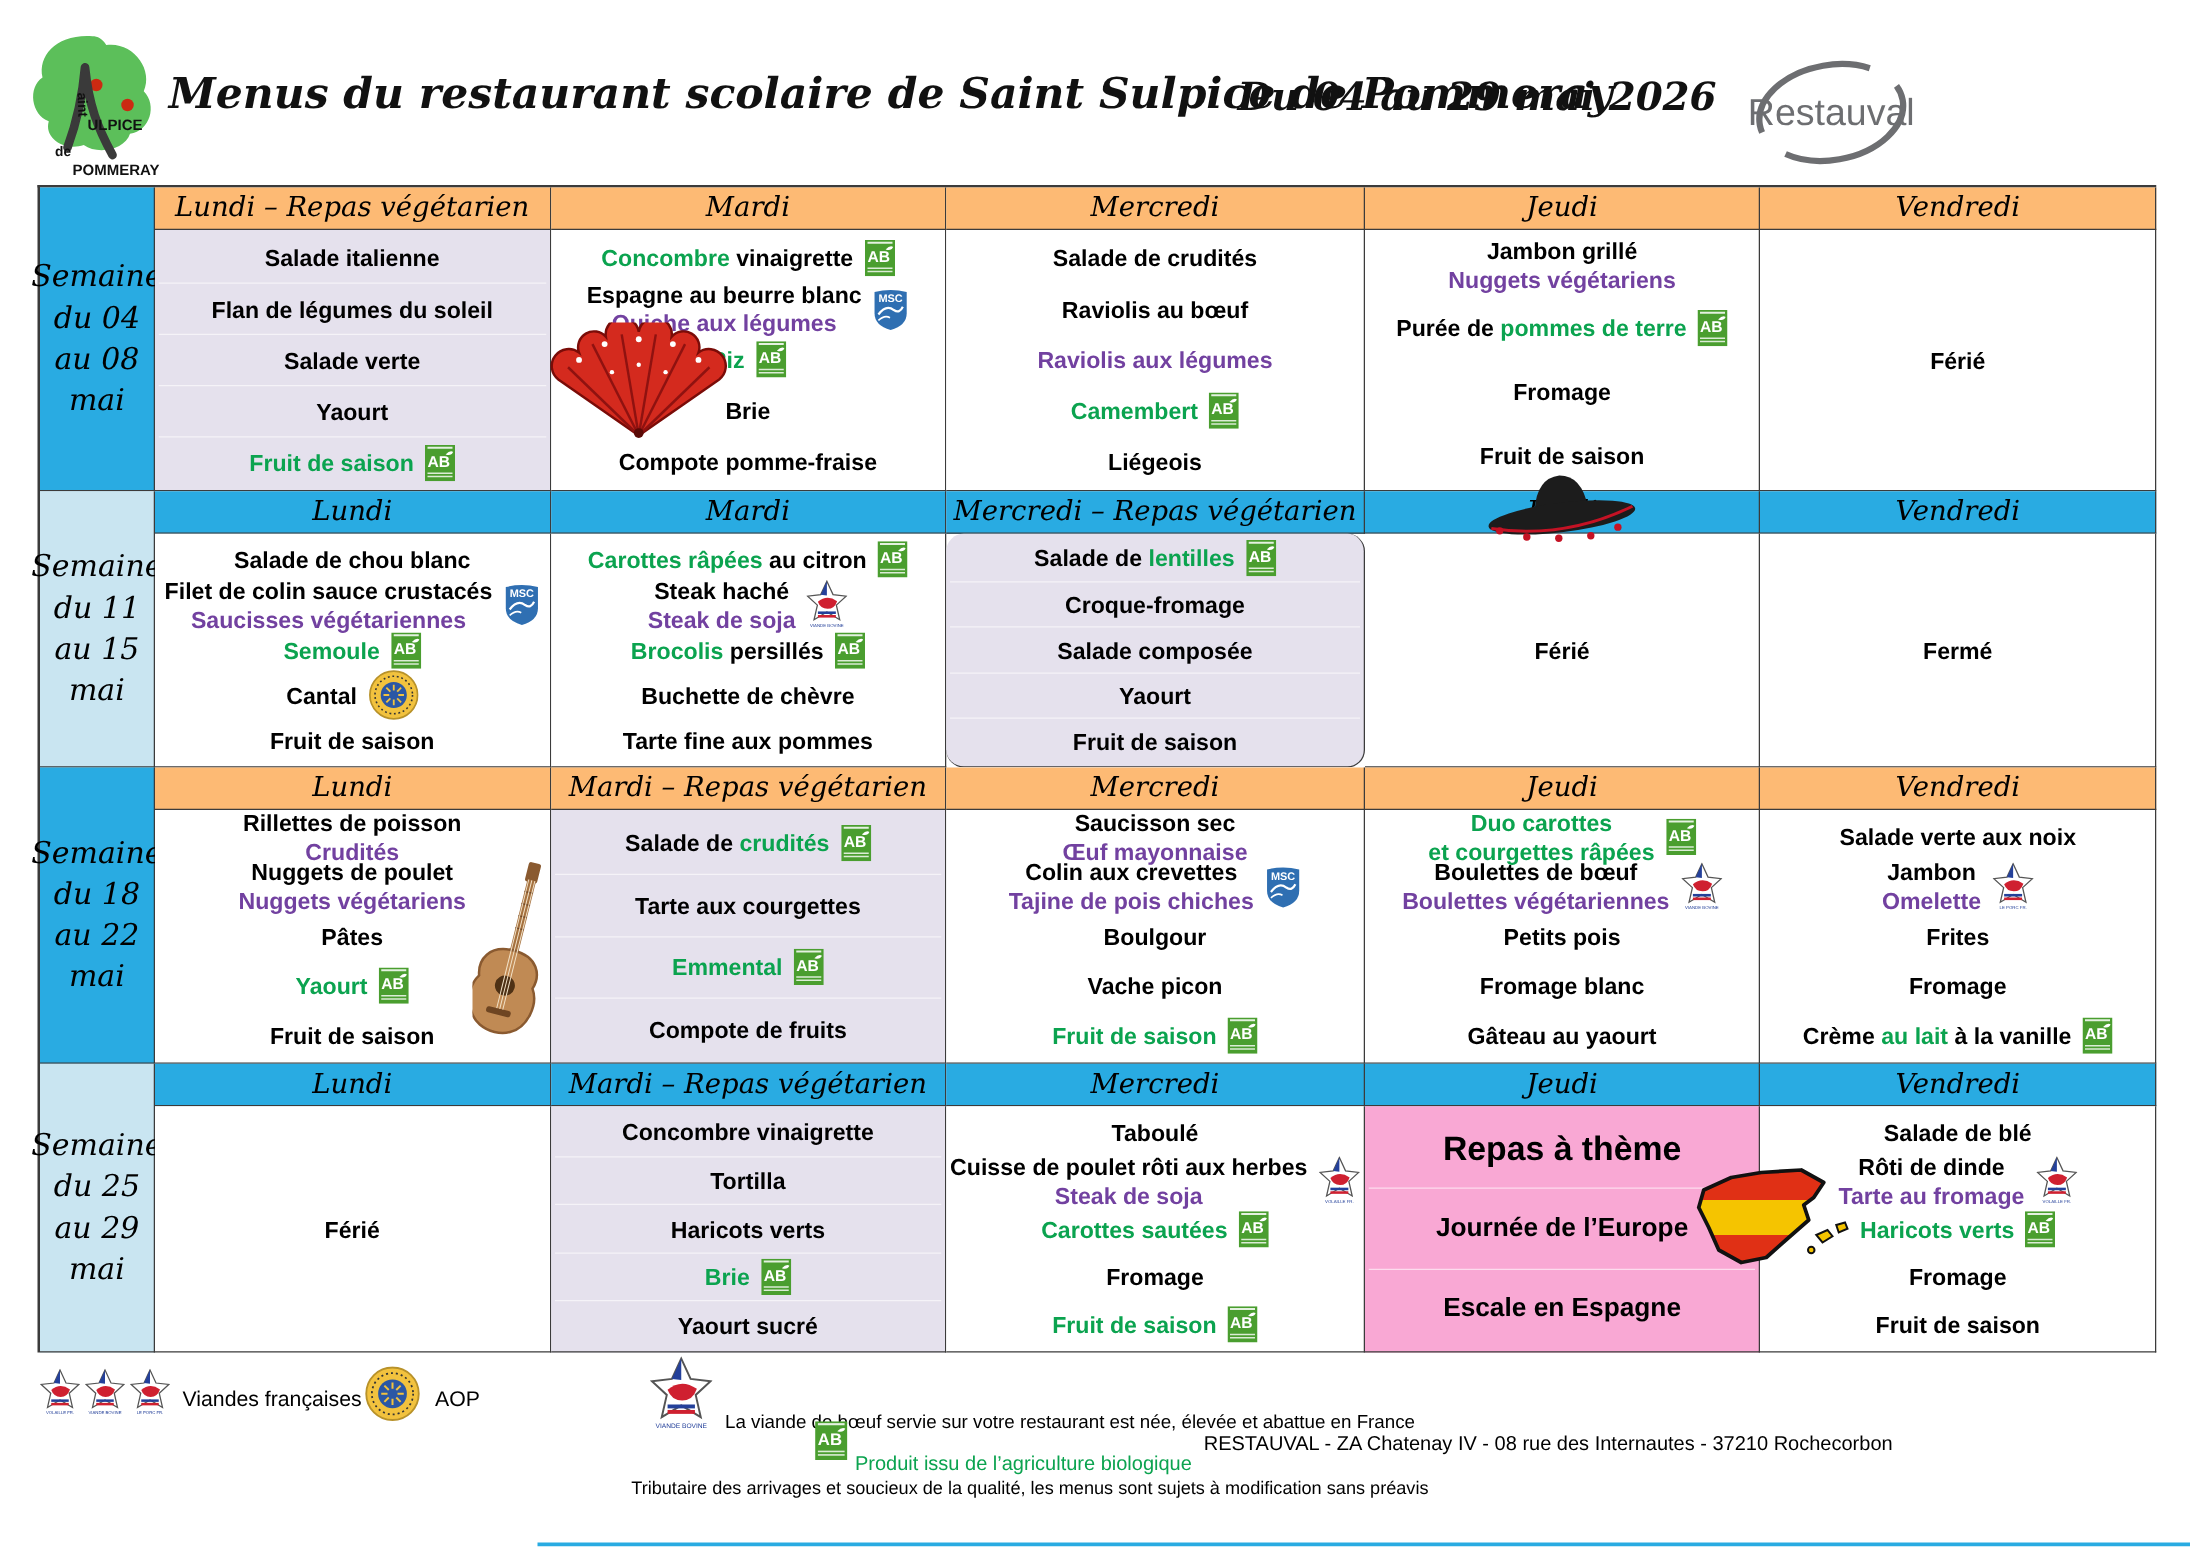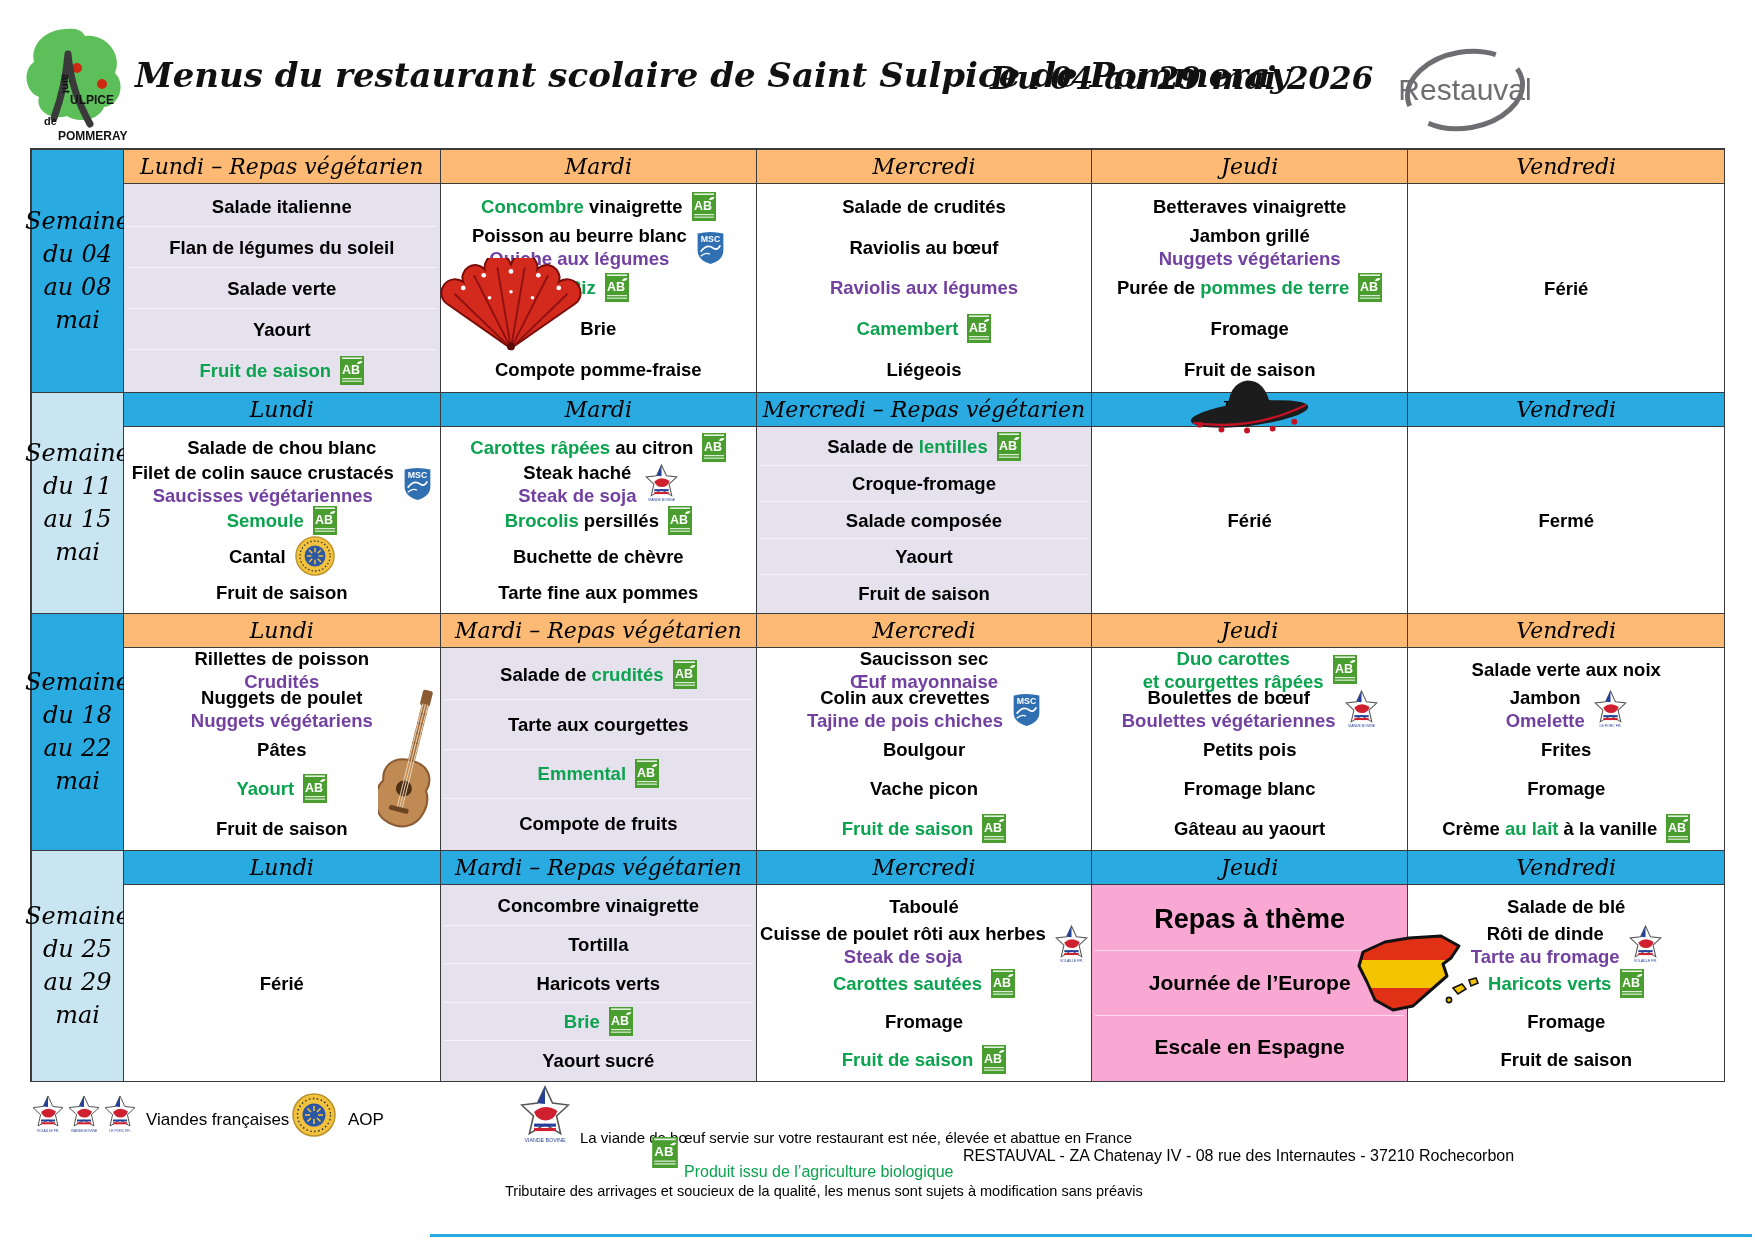--- a/index.html
+++ b/index.html
@@ -138,21 +138,21 @@
    <rect x="2" y="1.4" width="20" height="1.6" fill="#ffffff" opacity=".85"></rect>
    <text x="11" y="17.5" text-anchor="middle" font-size="12.5" font-weight="bold" fill="#fff" font-family="Liberation Sans,sans-serif">AB</text>
    <path d="M16.5 7.5 q3.5 -3.5 6 -2 q-1.5 3.5 -6 2 Z" fill="#fff"></path>
    <rect x="2" y="22" width="20" height="1.2" fill="#fff" opacity=".8"></rect>
    <rect x="2" y="24.6" width="20" height="1.2" fill="#fff" opacity=".8"></rect>
   </svg>
           </span>
         </div>
         <div class="group">
           <div class="lines">
-            <div class="line"><span class="seg-k">Poisson au beurre blanc</span></div>
+            <div class="line"><span class="seg-k">Espagne au beurre blanc</span></div>
             <div class="line"><span class="seg-p">Quiche aux légumes</span></div>
           </div>
           <span class="icon">
   <svg width="29" height="35" viewBox="0 0 28 34">
    <path d="M1.5 3.5 Q14 0.5 26.5 3.5 L26.5 20 Q26.5 29.5 14 33 Q1.5 29.5 1.5 20 Z" fill="#2f6fb2"></path>
    <text x="14" y="11.5" text-anchor="middle" font-size="8.5" font-weight="bold" fill="#fff" font-family="Liberation Sans,sans-serif">MSC</text>
    <path d="M4.5 21 q6 -8 12 -3.5 q4.5 3 7 -2.5" stroke="#fff" stroke-width="1.7" fill="none"></path>
    <path d="M4.5 25.5 q5 -4.5 9 -2" stroke="#fff" stroke-width="1.2" fill="none"></path>
   </svg>
           </span>
@@ -214,25 +214,20 @@
   </svg>
           </span>
         </div>
         <div class="group">
           <div class="lines">
             <div class="line"><span class="seg-k">Liégeois</span></div>
           </div>
         </div>
       </div>
       <div class="tcell menu" style="grid-area: 2 / 5;">
-        <div class="group">
-          <div class="lines">
-            <div class="line"><span class="seg-k">Betteraves vinaigrette</span></div>
-          </div>
-        </div>
         <div class="group">
           <div class="lines">
             <div class="line"><span class="seg-k">Jambon grillé</span></div>
             <div class="line"><span class="seg-p">Nuggets végétariens</span></div>
           </div>
         </div>
         <div class="group">
           <div class="lines">
             <div class="line"><span class="seg-k">Purée de </span><span class="seg-g">pommes de terre</span></div>
           </div>
@@ -390,21 +385,21 @@
           <div class="lines">
             <div class="line"><span class="seg-k">Buchette de chèvre</span></div>
           </div>
         </div>
         <div class="group">
           <div class="lines">
             <div class="line"><span class="seg-k">Tarte fine aux pommes</span></div>
           </div>
         </div>
       </div>
-      <div class="tcell menu tint-lav" style="grid-area: 4 / 4;">
+      <div class="tcell menu tint-lav" style="grid-area: 4 / 4; border-radius: 14px;">
         <div class="group">
           <div class="lines">
             <div class="line"><span class="seg-k">Salade de </span><span class="seg-g">lentilles</span></div>
           </div>
           <span class="icon">
   <svg width="24" height="29" viewBox="0 0 24 29">
    <rect x="0" y="0" width="24" height="29" fill="#4a9e2f"></rect>
    <rect x="2" y="1.4" width="20" height="1.6" fill="#ffffff" opacity=".85"></rect>
    <text x="11" y="17.5" text-anchor="middle" font-size="12.5" font-weight="bold" fill="#fff" font-family="Liberation Sans,sans-serif">AB</text>
    <path d="M16.5 7.5 q3.5 -3.5 6 -2 q-1.5 3.5 -6 2 Z" fill="#fff"></path>

